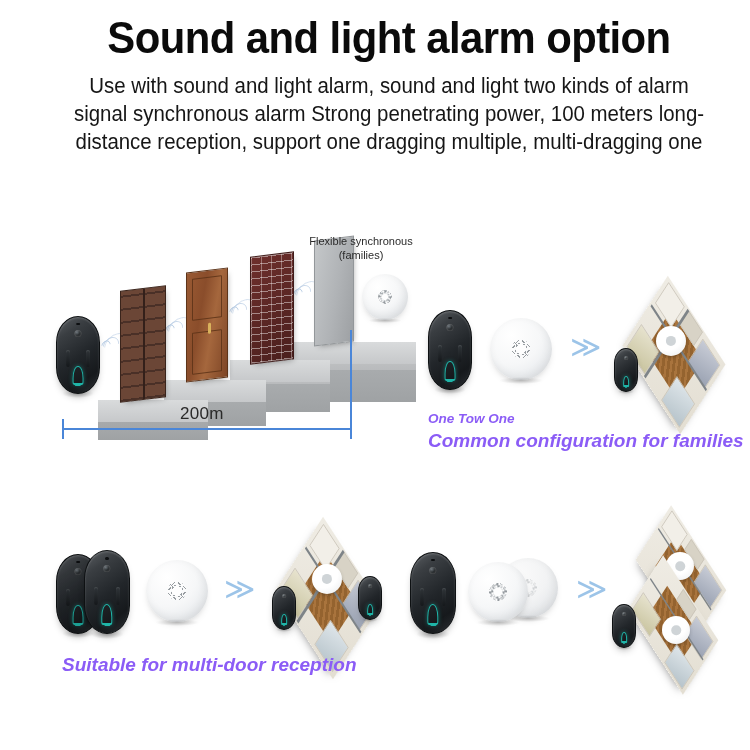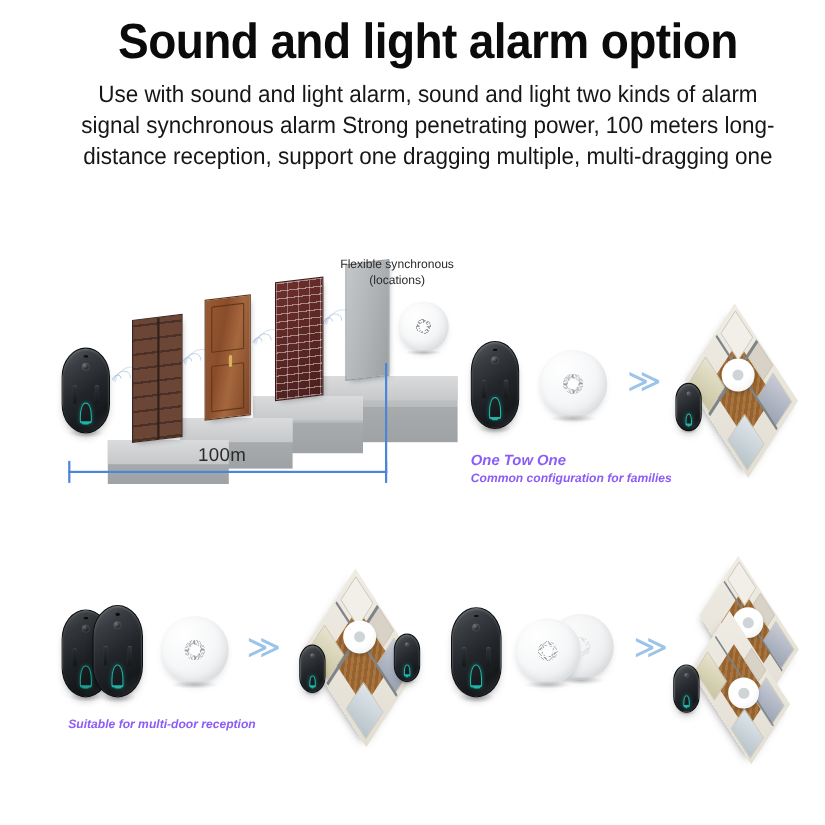--- a/index.html
+++ b/index.html
@@ -147,21 +147,21 @@
   .house-alarm { position:absolute; border-radius:50%;
     background: radial-gradient(circle at 38% 32%, #fff 0 52%, #e7eaec 100%);
     box-shadow: 0 2px 5px -2px rgba(0,0,0,.45); }
   .house-alarm::after { content:""; position:absolute; left:50%; top:50%;
     transform:translate(-50%,-50%); width:34%; aspect-ratio:1; border-radius:50%;
     background:#cfd4d7; }
 
   
   .caption { position:absolute; font-weight:700; color:#8b5cf6; line-height:1.34;font-style:italic; }
   .caption .c1 { font-size:13.5px; }
-  .caption .c2 { font-size:11px; }
+  .caption .c2 { font-size:19px; }
 </style>
 </head>
 <body>
 
 <div class="page">
 
   <div class="header">
     <div class="title">Sound and light alarm option</div>
     <div class="subtitle">Use with sound and light alarm, sound and light two kinds of alarm signal synchronous alarm Strong penetrating power, 100 meters long-distance reception, support one dragging multiple, multi-dragging one</div>
   </div>
@@ -224,26 +224,26 @@
 
       <div class="barrier b-wall" style="left:270px; top:6px; width:40px; height:106px;"></div>
 
       <div class="alarm" style="position:absolute; left:318px; top:42px; width:46px; height:46px;">
         <div class="alarm-grille"></div>
       </div>
     </div>
 
     <div class="flex-note" style="left:252px; top:2px; width:130px;">
       <span>Flexible synchronous</span><br>
-      <span>(locations)</span>
+      <span>(families)</span>
     </div>
 
     <div class="riser-line" style="left:306px; top:98px; height:100px;"></div>
     <div class="dimline" style="left:18px; top:196px; width:290px;"></div>
-    <div class="dim-label" style="left:136px; top:172px;">100m</div>
+    <div class="dim-label" style="left:136px; top:172px;">200m</div>
   </div>
 
   <div class="panel" id="panel-one-one">
     <div class="doorbell" style="position:absolute; left:10px; top:4px; width:44px; height:80px;">
       <div class="db-mic"></div>
       <div class="db-lens"></div>
       <div class="db-slot left"></div>
       <div class="db-slot right"></div>
       <div class="db-bell"></div>
     </div>

